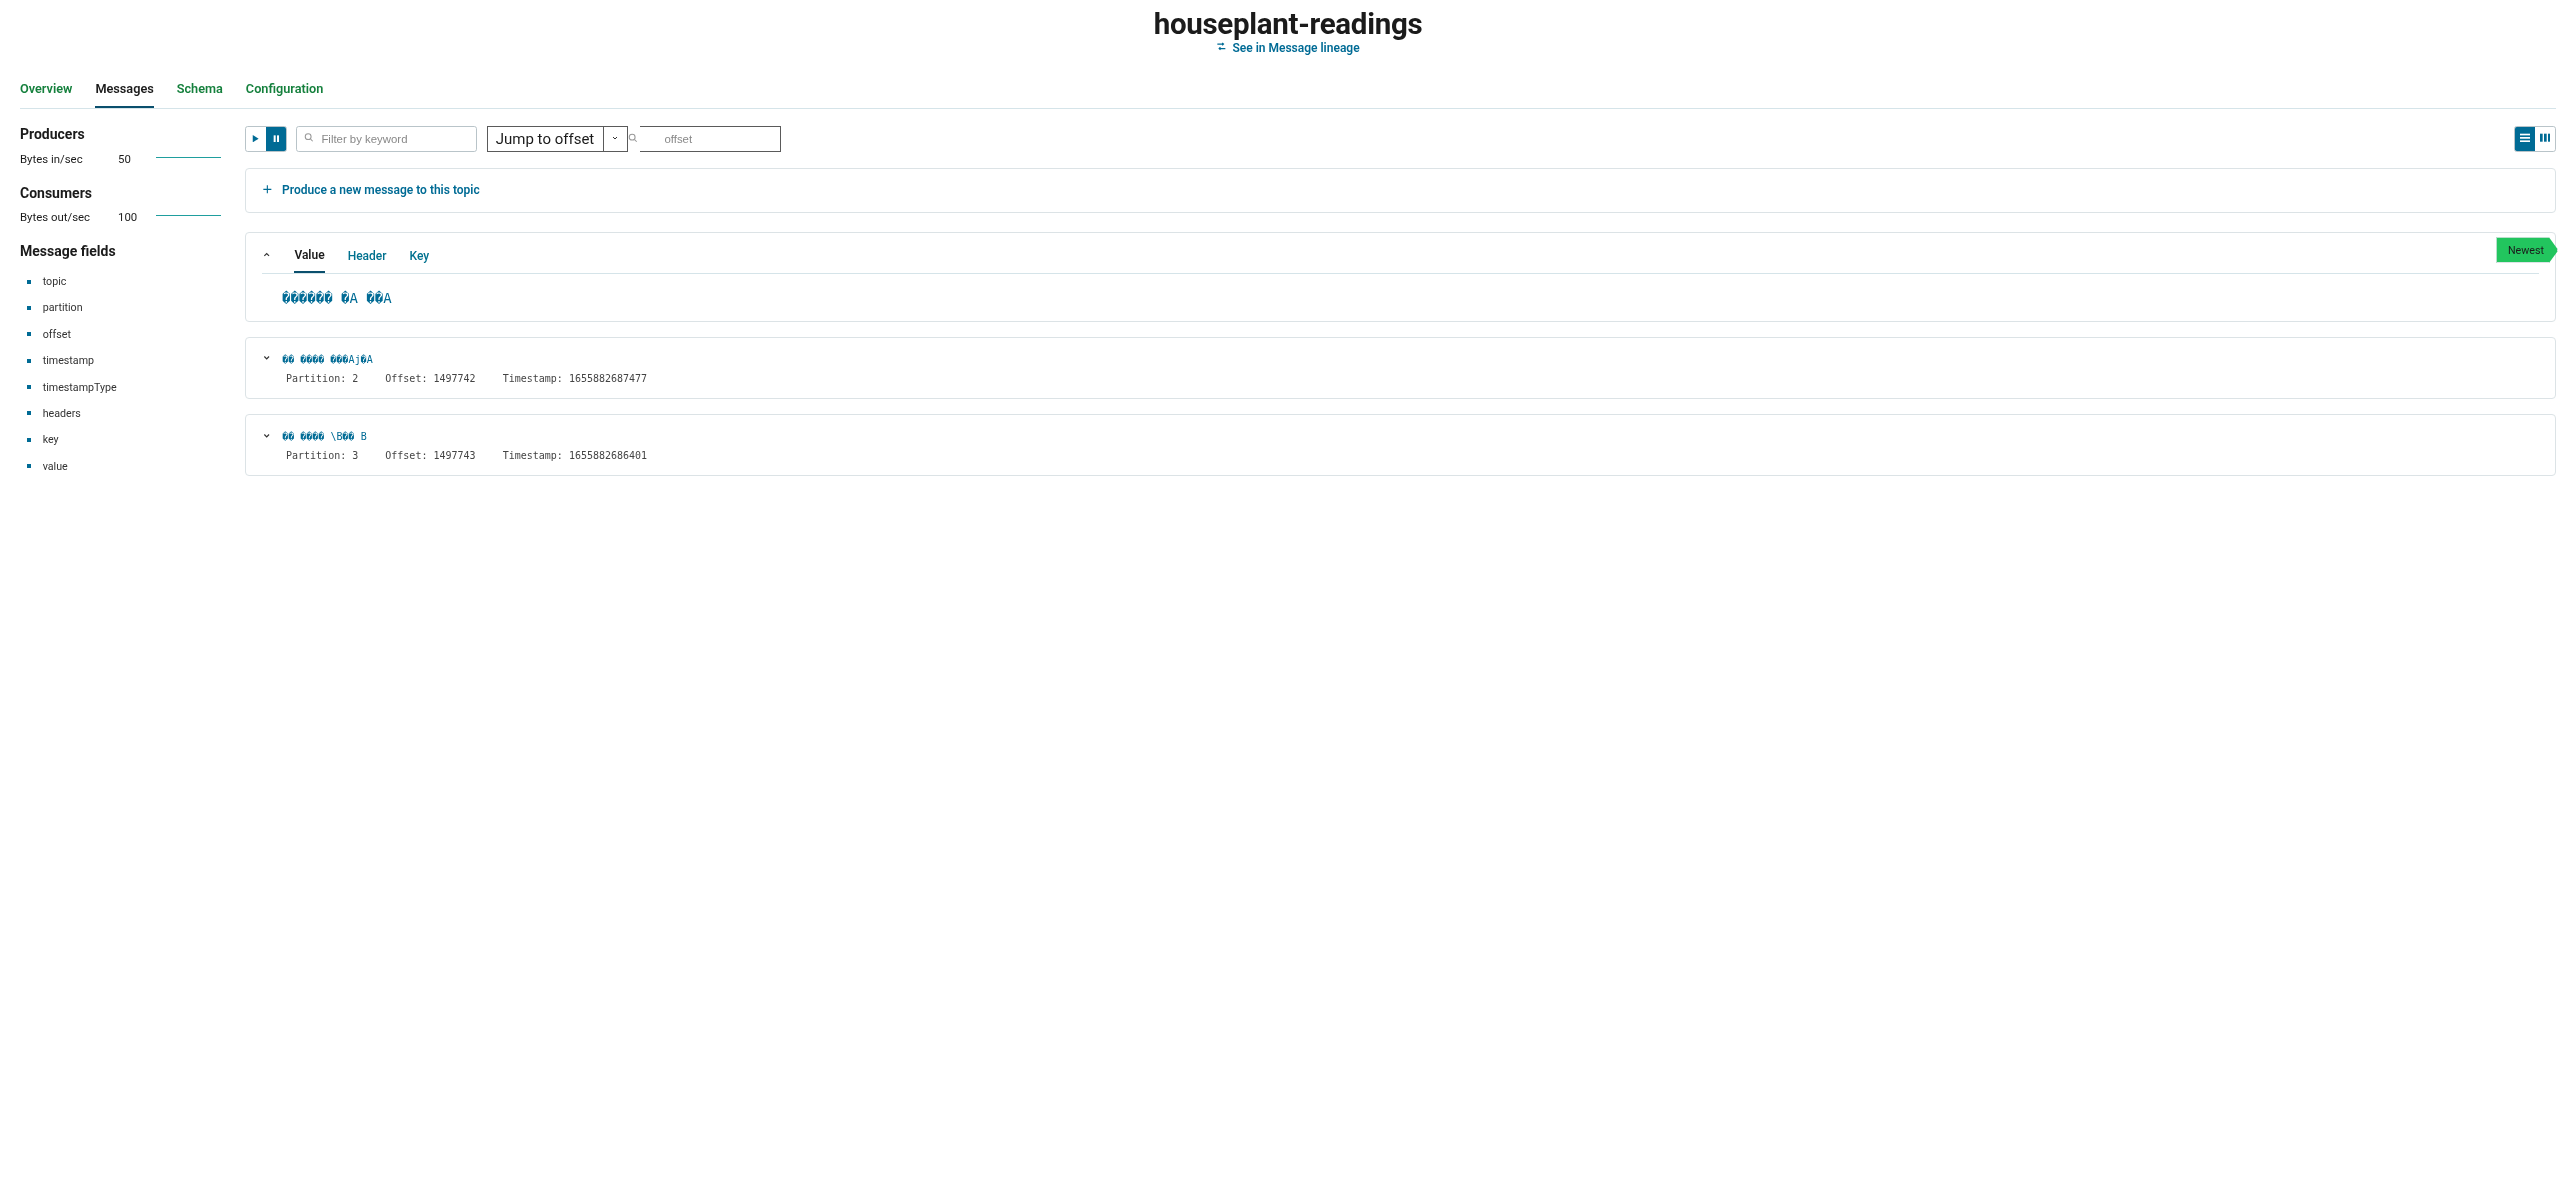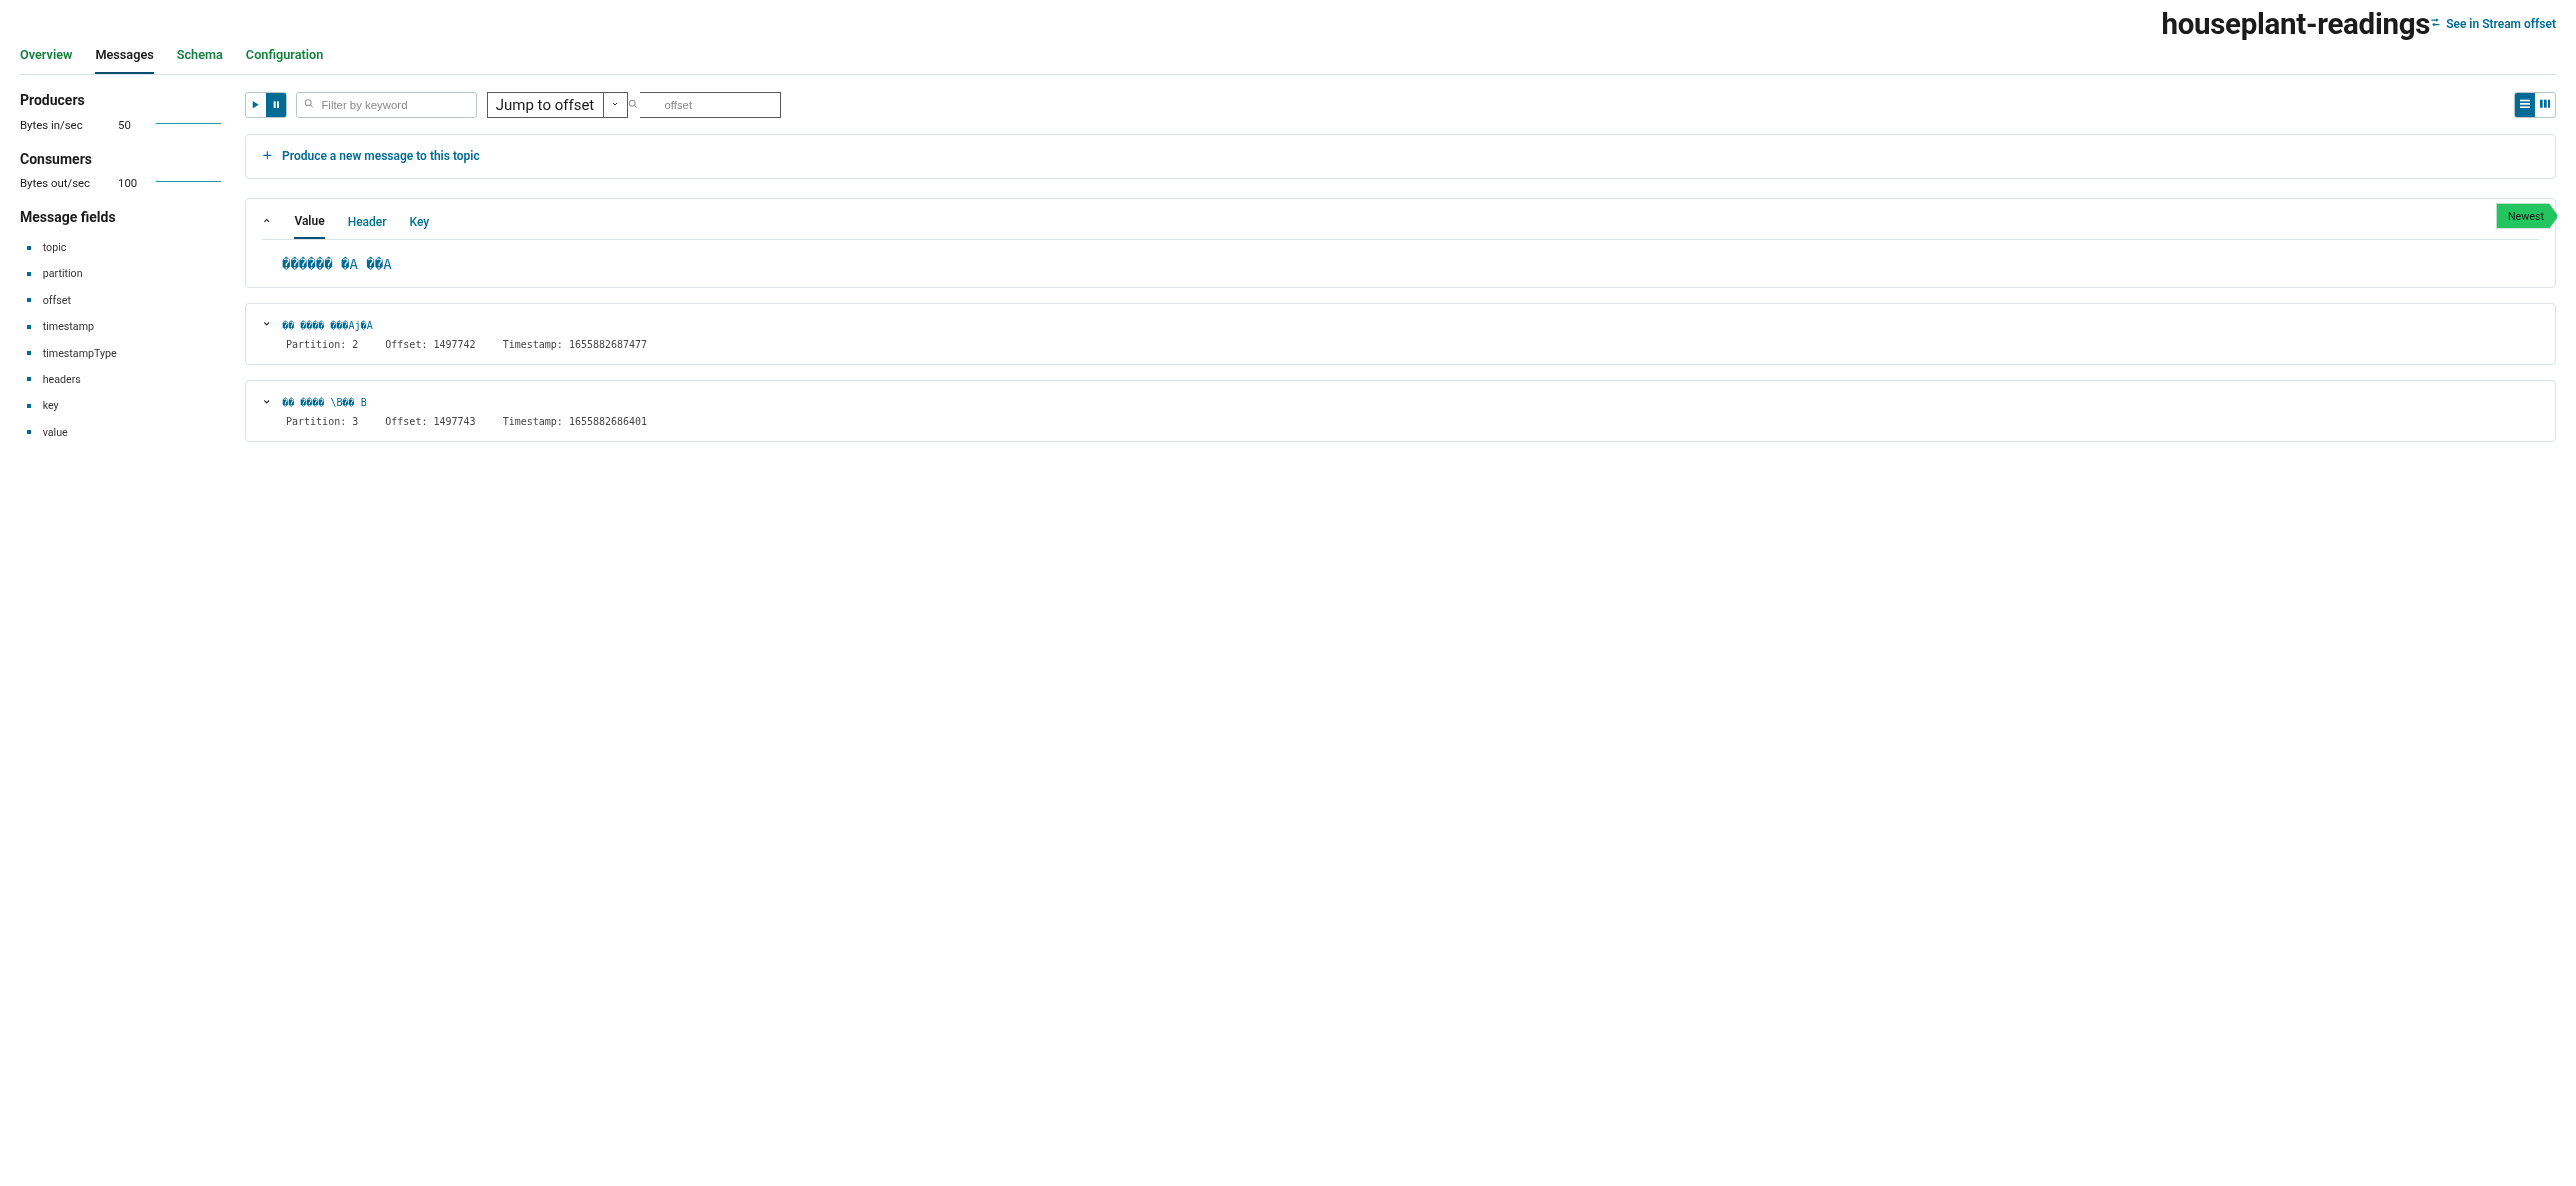--- a/index.html
+++ b/index.html
@@ -8,22 +8,24 @@
       padding: 0;
     }
     body {
       font-family: -apple-system, BlinkMacSystemFont, "Segoe UI", Roboto, Helvetica, Arial, sans-serif;
       color: #1b1b1b;
       background: #fff;
       padding: 6.7px 20px 20px 20px;
     }
     .header-row {
       display: flex;
-      justify-content: flex-end;
-      align-items: center;
+      justify-content: center;
+      align-items: center;
+      margin-bottom: 20px;
+      flex-direction: column;
     }
     .page-title {
       font-size: 29.5px;
       font-weight: 700;
       letter-spacing: -0.3px;
     }
     .lineage-link {
       display: inline-flex;
       align-items: center;
       gap: 5.4px;
@@ -292,21 +294,21 @@
 
 <div class="header-row">
   <h1 class="page-title">houseplant-readings</h1>
   <a class="lineage-link">
     <span>
       <svg width="10.7" height="10.7" viewBox="0 0 24 24" fill="none" stroke="#006b95" stroke-width="2.5">
         <path d="M3 7h14M14 4l3 3-3 3"></path>
           <path d="M21 17H7M10 14l-3 3 3 3"></path>
       </svg>
     </span>
-    <span>See in Stream offset</span>
+    <span>See in Message lineage</span>
   </a>
 </div>
 
 <div class="tabs-row">
   <div class="tab">Overview</div>
   <div class="tab active">Messages</div>
   <div class="tab">Schema</div>
   <div class="tab">Configuration</div>
 </div>
 

